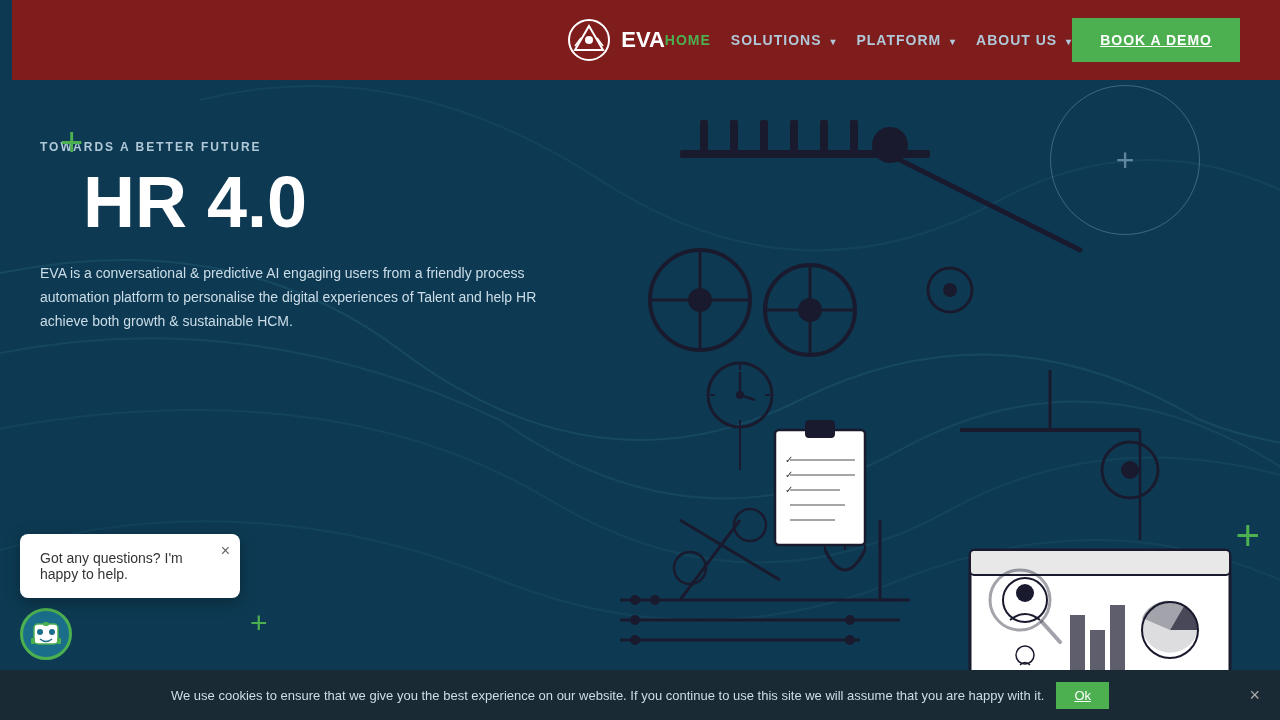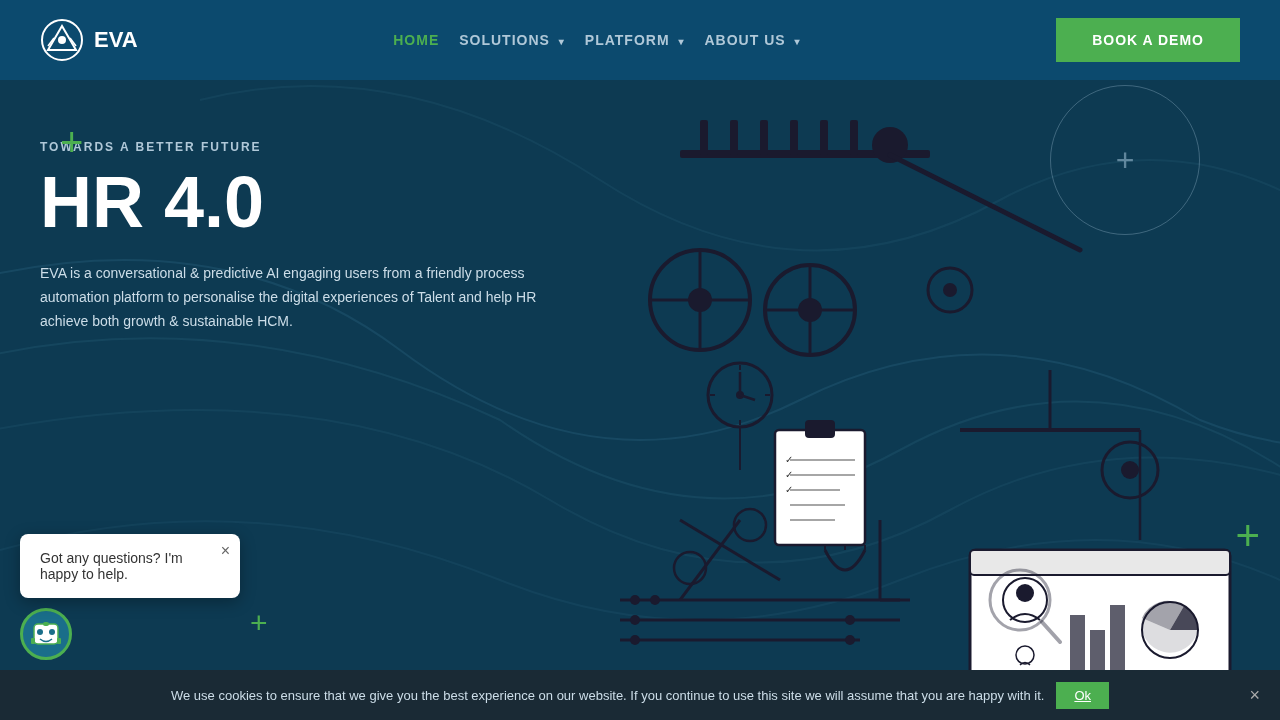--- a/index.html
+++ b/index.html
@@ -20,24 +20,25 @@
       pointer-events: none;
       z-index: 0;
     }
 
     
     nav {
       position: relative;
       z-index: 10;
       display: flex;
       align-items: center;
-      justify-content: space-between;
+      justify-content: flex-end;
       padding: 0 40px;
       height: 80px;
-      background: #0c4a6e;
+      background: #7f1d1d;
+      margin-left: 12px;
     }
 
     .logo {
       display: flex;
       align-items: center;
       gap: 10px;
       font-size: 22px;
       font-weight: bold;
       color: #fff;
     }
@@ -69,26 +70,27 @@
 
     .nav-links li a .arrow {
       font-size: 10px;
       margin-left: 4px;
     }
 
     .book-demo-btn {
       background: #4caf50;
       color: #fff;
       border: none;
-      padding: 14px 36px;
+      padding: 14px 28px;
       font-size: 14px;
       font-weight: 700;
       letter-spacing: 1px;
       cursor: pointer;
       text-transform: uppercase;
+      text-decoration: underline;
     }
 
     
     .hero {
       position: relative;
       z-index: 5;
       padding: 60px 40px 0;
       height: calc(720px - 80px - 50px);
     }
 
@@ -104,20 +106,21 @@
       text-transform: uppercase;
       margin-bottom: 12px;
     }
 
     .hero-title {
       font-size: 72px;
       font-weight: 800;
       color: #fff;
       line-height: 1;
       margin-bottom: 24px;
+      margin-left: 43px;
     }
 
     .hero-desc {
       font-size: 14px;
       color: #ccdde8;
       line-height: 1.7;
       max-width: 500px;
     }
 
     

